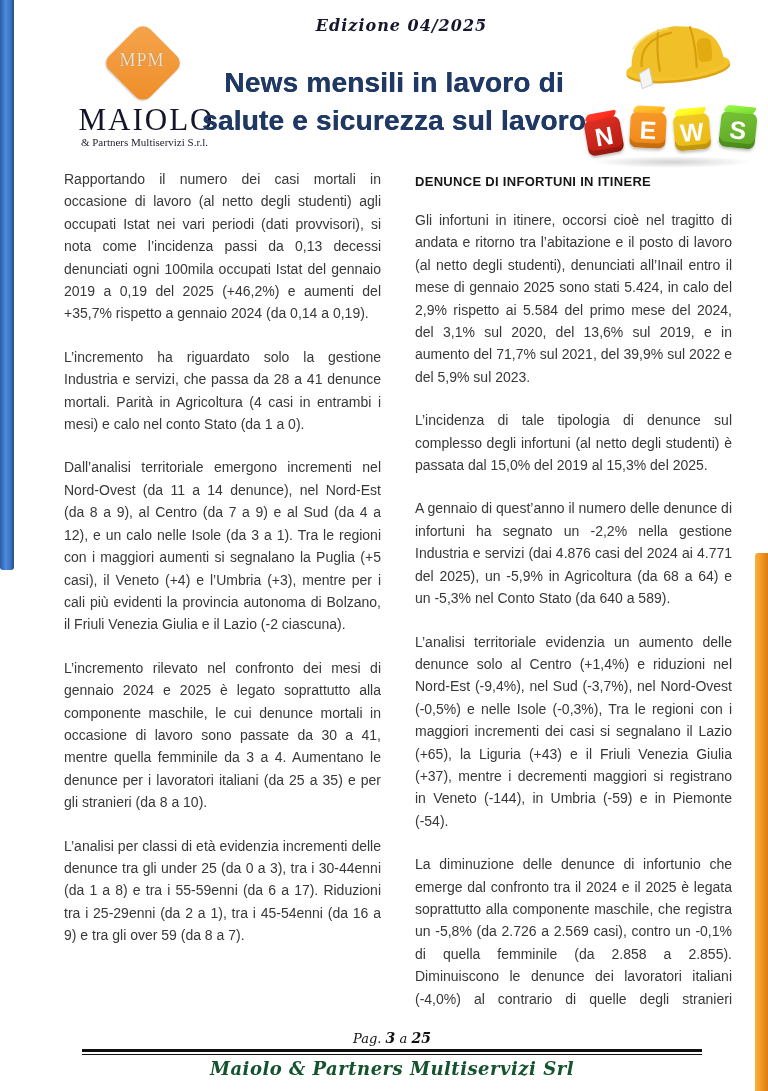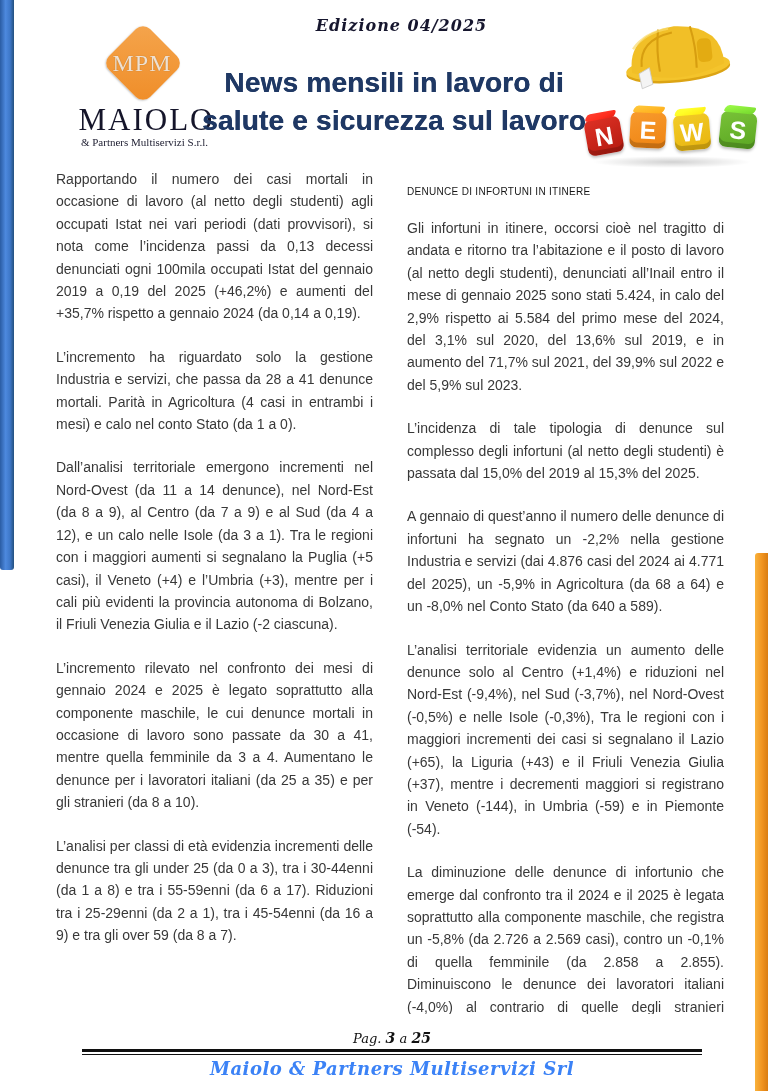--- a/index.html
+++ b/index.html
@@ -40,21 +40,21 @@
   .logo-diamond{
     position:absolute;left:52px;top:12px;width:58px;height:58px;
     background:linear-gradient(135deg,#f5a54d 0%,#ef8d28 100%);
     border-radius:10px;
     transform:rotate(45deg);
     box-shadow:0 1px 2px rgba(0,0,0,0.25);
   }
   .logo-monogram{
     position:absolute;left:30px;top:28px;width:100px;
     font-family:"Liberation Serif", serif;
-    font-size:24px;letter-spacing:1px;
+    font-size:18px;letter-spacing:1px;
     color:rgba(248,240,235,0.88);
     text-shadow:0 0 1px #a06a20;
   }
   .logo-name{
     position:absolute;left:4px;right:0;top:82px;
     font-family:"Liberation Serif", serif;
     font-size:31px;letter-spacing:2px;
     color:#15152a;line-height:1;
   }
   .logo-sub{
@@ -92,34 +92,34 @@
   .cube-e{left:46px;top:2px;background:linear-gradient(160deg,#f89b2e,#ee8312);transform:rotate(3deg);}
   .cube-w{left:90px;top:4px;background:linear-gradient(160deg,#f2cc28,#e8b40e);transform:rotate(-5deg);}
   .cube-s{left:136px;top:2px;background:linear-gradient(160deg,#79c238,#5aa622);transform:rotate(6deg);}
   .cube-shadow{
     position:absolute;left:8px;bottom:-12px;width:160px;height:12px;
     background:radial-gradient(ellipse at center, rgba(0,0,0,0.18) 0%, rgba(0,0,0,0) 70%);
   }
 
   
   .columns{
-    position:absolute;left:56px;top:168px;width:668px;height:846px;
+    position:absolute;left:64px;top:168px;width:668px;height:846px;
     display:flex;gap:34px;overflow:hidden;
   }
   .col{width:318px;}
   .col p{
     margin:0 0 21px 0;
     font-size:14px;line-height:22.4px;
     color:#383838;
     text-align:justify;
   }
   .col-heading{
-    font-size:10px;font-weight:normal;color:#161616;
+    font-size:13px;font-weight:bold;color:#161616;
     letter-spacing:0.3px;
-    margin:18px 0 20px 0;
+    margin:6px 0 20px 0;
   }
 
   
   .footer{position:absolute;left:16px;right:0;bottom:12px;}
   .page-line{
     text-align:center;
     font-family:"DejaVu Serif", serif;
     font-style:italic;
     font-size:13px;color:#111;
     margin-bottom:3px;
@@ -127,21 +127,21 @@
   .page-line .num{font-weight:bold;font-size:14px;}
   .footer-rule{
     margin:0 66px;height:2px;
     border-top:3px solid #101010;
     border-bottom:1px solid #101010;
   }
   .company-sig{
     text-align:center;
     font-family:"DejaVu Serif", serif;
     font-style:italic;font-weight:bold;
-    font-size:18px;color:#3b82f6;
+    font-size:18px;color:#14532d;
     margin-top:3px;letter-spacing:0.5px;
   }
   .address{
     text-align:center;
     font-size:12.3px;color:#2d2d2d;
     margin-top:6px;letter-spacing:0.1px;
   }
 </style>
 </head>
 <body>
@@ -193,21 +193,21 @@
       <p>Rapportando il numero dei casi mortali in occasione di lavoro (al netto degli studenti) agli occupati Istat nei vari periodi (dati provvisori), si nota come l’incidenza passi da 0,13 decessi denunciati ogni 100mila occupati Istat del gennaio 2019 a 0,19 del 2025 (+46,2%) e aumenti del +35,7% rispetto a gennaio 2024 (da 0,14 a 0,19).</p>
       <p>L’incremento ha riguardato solo la gestione Industria e servizi, che passa da 28 a 41 denunce mortali. Parità in Agricoltura (4 casi in entrambi i mesi) e calo nel conto Stato (da 1 a 0).</p>
       <p>Dall’analisi territoriale emergono incrementi nel Nord-Ovest (da 11 a 14 denunce), nel Nord-Est (da 8 a 9), al Centro (da 7 a 9) e al Sud (da 4 a 12), e un calo nelle Isole (da 3 a 1). Tra le regioni con i maggiori aumenti si segnalano la Puglia (+5 casi), il Veneto (+4) e l’Umbria (+3), mentre per i cali più evidenti la provincia autonoma di Bolzano, il Friuli Venezia Giulia e il Lazio (-2 ciascuna).</p>
       <p>L’incremento rilevato nel confronto dei mesi di gennaio 2024 e 2025 è legato soprattutto alla componente maschile, le cui denunce mortali in occasione di lavoro sono passate da 30 a 41, mentre quella femminile da 3 a 4. Aumentano le denunce per i lavoratori italiani (da 25 a 35) e per gli stranieri (da 8 a 10).</p>
       <p>L’analisi per classi di età evidenzia incrementi delle denunce tra gli under 25 (da 0 a 3), tra i 30-44enni (da 1 a 8) e tra i 55-59enni (da 6 a 17). Riduzioni tra i 25-29enni (da 2 a 1), tra i 45-54enni (da 16 a 9) e tra gli over 59 (da 8 a 7).</p>
     </div>
     <div class="col">
       <div class="col-heading">DENUNCE DI INFORTUNI IN ITINERE</div>
       <p>Gli infortuni in itinere, occorsi cioè nel tragitto di andata e ritorno tra l’abitazione e il posto di lavoro (al netto degli studenti), denunciati all’Inail entro il mese di gennaio 2025 sono stati 5.424, in calo del 2,9% rispetto ai 5.584 del primo mese del 2024, del 3,1% sul 2020, del 13,6% sul 2019, e in aumento del 71,7% sul 2021, del 39,9% sul 2022 e del 5,9% sul 2023.</p>
       <p>L’incidenza di tale tipologia di denunce sul complesso degli infortuni (al netto degli studenti) è passata dal 15,0% del 2019 al 15,3% del 2025.</p>
-      <p>A gennaio di quest’anno il numero delle denunce di infortuni ha segnato un -2,2% nella gestione Industria e servizi (dai 4.876 casi del 2024 ai 4.771 del 2025), un -5,9% in Agricoltura (da 68 a 64) e un -8,0% nel Conto Stato (da 640 a 589).</p>
+      <p>A gennaio di quest’anno il numero delle denunce di infortuni ha segnato un -2,2% nella gestione Industria e servizi (dai 4.876 casi del 2024 ai 4.771 del 2025), un -5,9% in Agricoltura (da 68 a 64) e un -5,3% nel Conto Stato (da 640 a 589).</p>
       <p>L’analisi territoriale evidenzia un aumento delle denunce solo al Centro (+1,4%) e riduzioni nel Nord-Est (-9,4%), nel Sud (-3,7%), nel Nord-Ovest (-0,5%) e nelle Isole (-0,3%), Tra le regioni con i maggiori incrementi dei casi si segnalano il Lazio (+65), la Liguria (+43) e il Friuli Venezia Giulia (+37), mentre i decrementi maggiori si registrano in Veneto (-144), in Umbria (-59) e in Piemonte (-54).</p>
       <p>La diminuzione delle denunce di infortunio che emerge dal confronto tra il 2024 e il 2025 è legata soprattutto alla componente maschile, che registra un -5,8% (da 2.726 a 2.569 casi), contro un -0,1% di quella femminile (da 2.858 a 2.855). Diminuiscono le denunce dei lavoratori italiani (-4,0%) al contrario di quelle degli stranieri (+1,7%). L’analisi per classi di età mostra aumenti tra gli under 20 (+8,9%) e tra i 55-69enni (7,7%) e decrementi nella fascia dai 20 ai 54 anni (-6,2%).</p>
     </div>
   </div>
 
   <div class="footer">
     <div class="page-line">
       <span>Pag.</span>
       <span class="num">3</span>
       <span>a</span>

